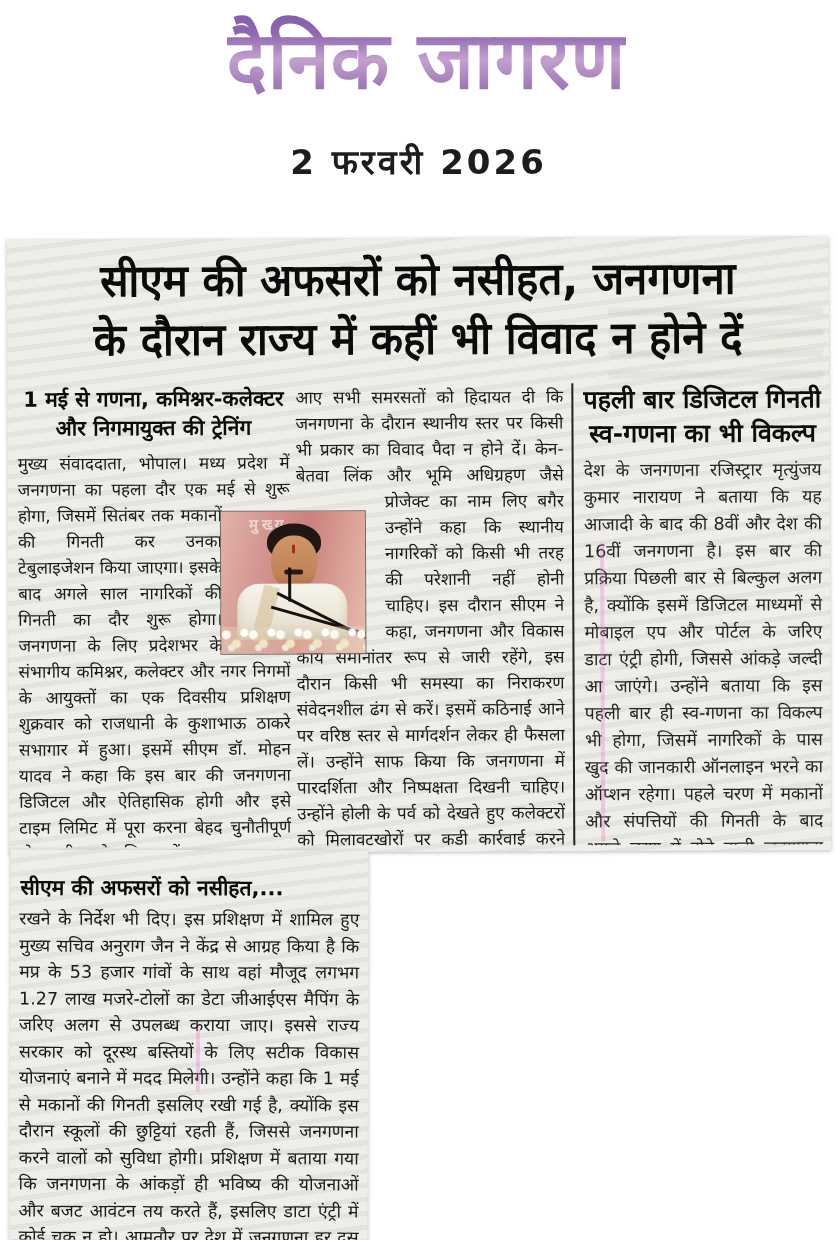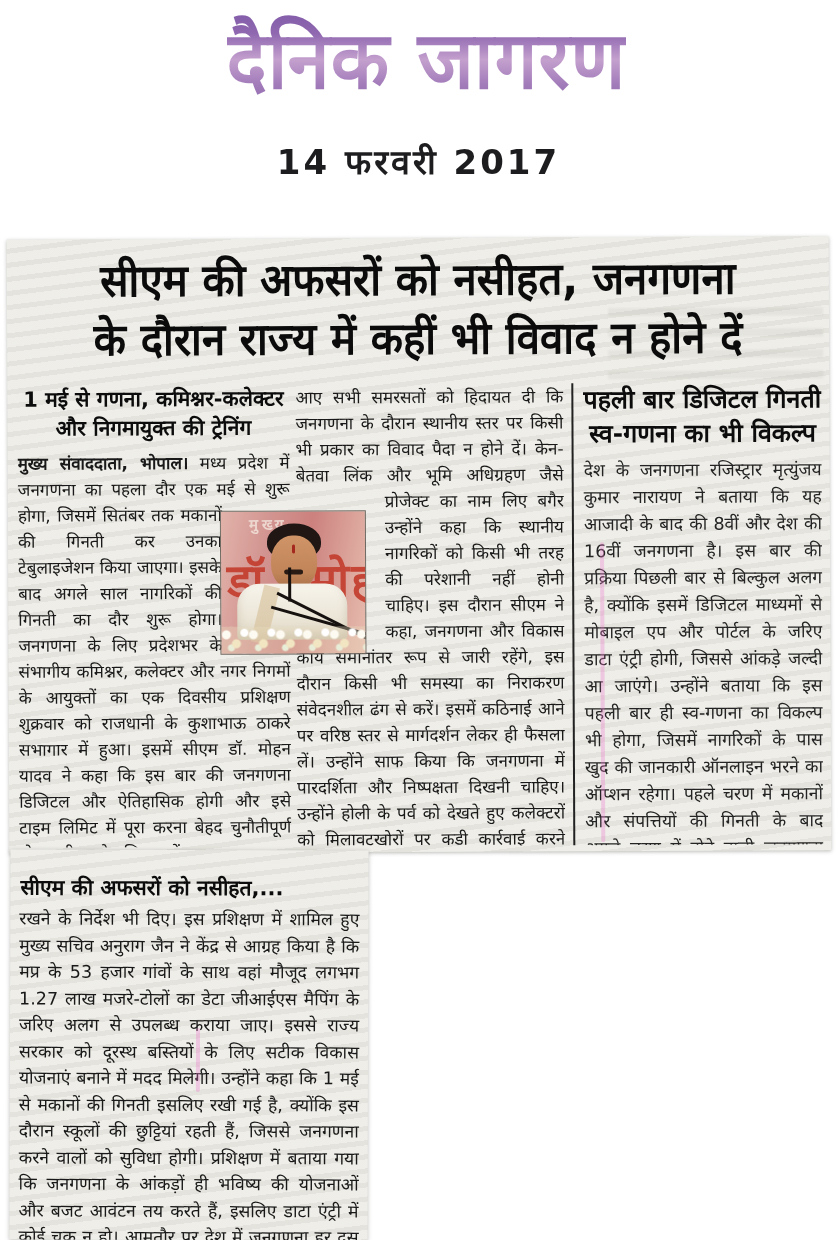--- a/index.html
+++ b/index.html
@@ -39,21 +39,21 @@
   
   .cols{position:absolute;left:10px;top:146px;width:804px;bottom:6px;display:flex;}
   .col{overflow:hidden;}
   .col p{margin:0;font-size:17px;line-height:26px;text-align:justify;color:#191919;}
   .col-1{width:272px;}
   .col-2{width:268px;margin-left:6px;}
   .col-3{flex:1;margin-left:8px;border-left:2px solid #222;padding-left:10px;}
   .col-1 h2{margin:0 0 7px;font-size:21px;line-height:29px;font-weight:800;text-align:center;color:#0c0c0c;}
   .col-3 h2{margin:0 0 6px;font-size:25px;line-height:34px;font-weight:800;text-align:center;color:#0c0c0c;white-space:nowrap;}
   .col-3 p{font-size:17.5px;line-height:27px;font-weight:400;color:#242424;}
-  .byline{font-weight:700;}
+  .byline{font-weight:400;}
   .sp-r{float:right;width:62px;height:152px;margin-left:6px;}
   .sp-l{float:left;width:80px;height:150px;margin-right:9px;}
 
   
   .photo{position:absolute;left:212px;top:272px;width:144px;height:142px;margin:0;
         border:1px solid #6f6a62;overflow:hidden;
         background:linear-gradient(100deg,#e2b3aa 0%,#d29490 30%,#cc817e 55%,#dba39a 80%,#e7bcae 100%);}
   .banner-top{position:absolute;top:2px;left:28px;font-size:15px;font-weight:bold;color:#f3e6de;opacity:.8;letter-spacing:4px;}
   .banner-red{position:absolute;top:36px;left:6px;font-size:46px;font-weight:bold;color:#c23b2c;
         opacity:.9;white-space:nowrap;word-spacing:26px;letter-spacing:2px;}
@@ -83,21 +83,21 @@
   .clip-follow p{margin:0 9px;font-size:17.5px;line-height:26.5px;text-align:justify;color:#191919;}
 </style>
 </head>
 <body>
 
 <div class="page">
 
   <header class="masthead">
     <div class="logo">दैनिक जागरण</div>
   </header>
-  <div class="pub-date">14 फरवरी 2017</div>
+  <div class="pub-date">2 फरवरी 2026</div>
 
   <section class="clipping clip-main">
     <div class="ghost"></div>
 
     <h1 class="headline">
       <div>सीएम की अफसरों को नसीहत, जनगणना</div>
       <div>के दौरान राज्य में कहीं भी विवाद न होने दें</div>
     </h1>
 
     <div class="cols">
@@ -125,21 +125,20 @@
         <h2>
           <div>पहली बार डिजिटल गिनती</div>
           <div>स्व-गणना का भी विकल्प</div>
         </h2>
         <p>देश के जनगणना रजिस्ट्रार मृत्युंजय कुमार नारायण ने बताया कि यह आजादी के बाद की 8वीं और देश की 16वीं जनगणना है। इस बार की प्रक्रिया पिछली बार से बिल्कुल अलग है, क्योंकि इसमें डिजिटल माध्यमों से मोबाइल एप और पोर्टल के जरिए डाटा एंट्री होगी, जिससे आंकड़े जल्दी आ जाएंगे। उन्होंने बताया कि इस पहली बार ही स्व-गणना का विकल्प भी होगा, जिसमें नागरिकों के पास खुद की जानकारी ऑनलाइन भरने का ऑप्शन रहेगा। पहले चरण में मकानों और संपत्तियों की गिनती के बाद अगले चरण में होने वाली जनगणना बेहद अहम होगी, क्योंकि इस बार जातीय जनगणना के जरिए जातिगत आंकड़े भी जुटाए जाएंगे।</p>
       </div>
     </div>
 
     <figure class="photo">
       <span class="banner-top">मुख्य</span>
-      <span class="banner-red">डॉ मोह</span>
       <span class="hair"></span>
       <span class="face"></span>
       <span class="tilak"></span>
       <span class="mustache"></span>
       <span class="kurta"></span>
       <span class="sash"></span>
       <span class="rod rod-a"></span>
       <span class="rod rod-b"></span>
       <span class="rod-c rod"></span>
       <span class="flowers"></span>

